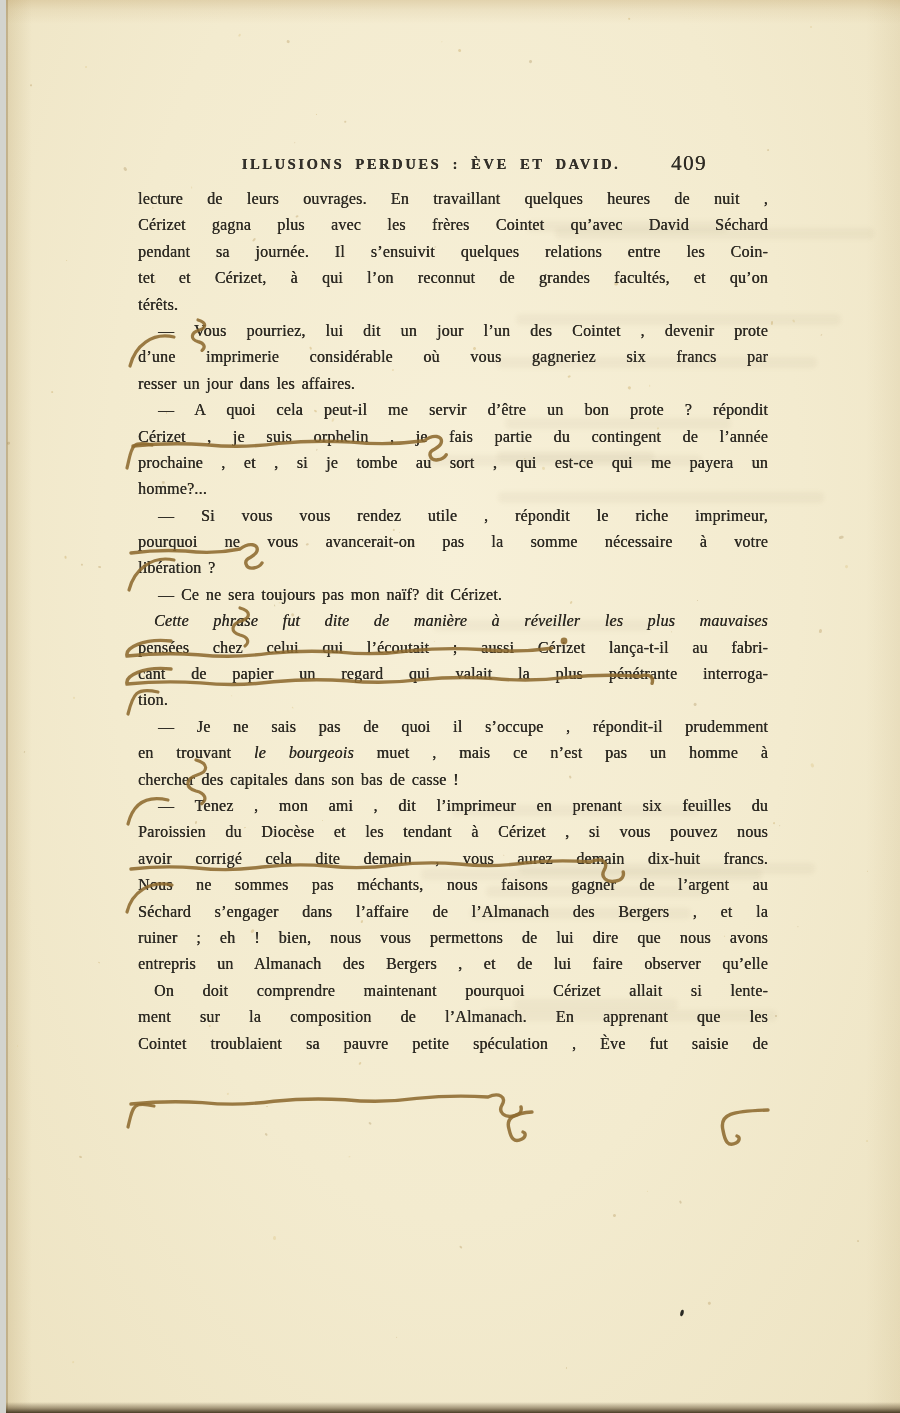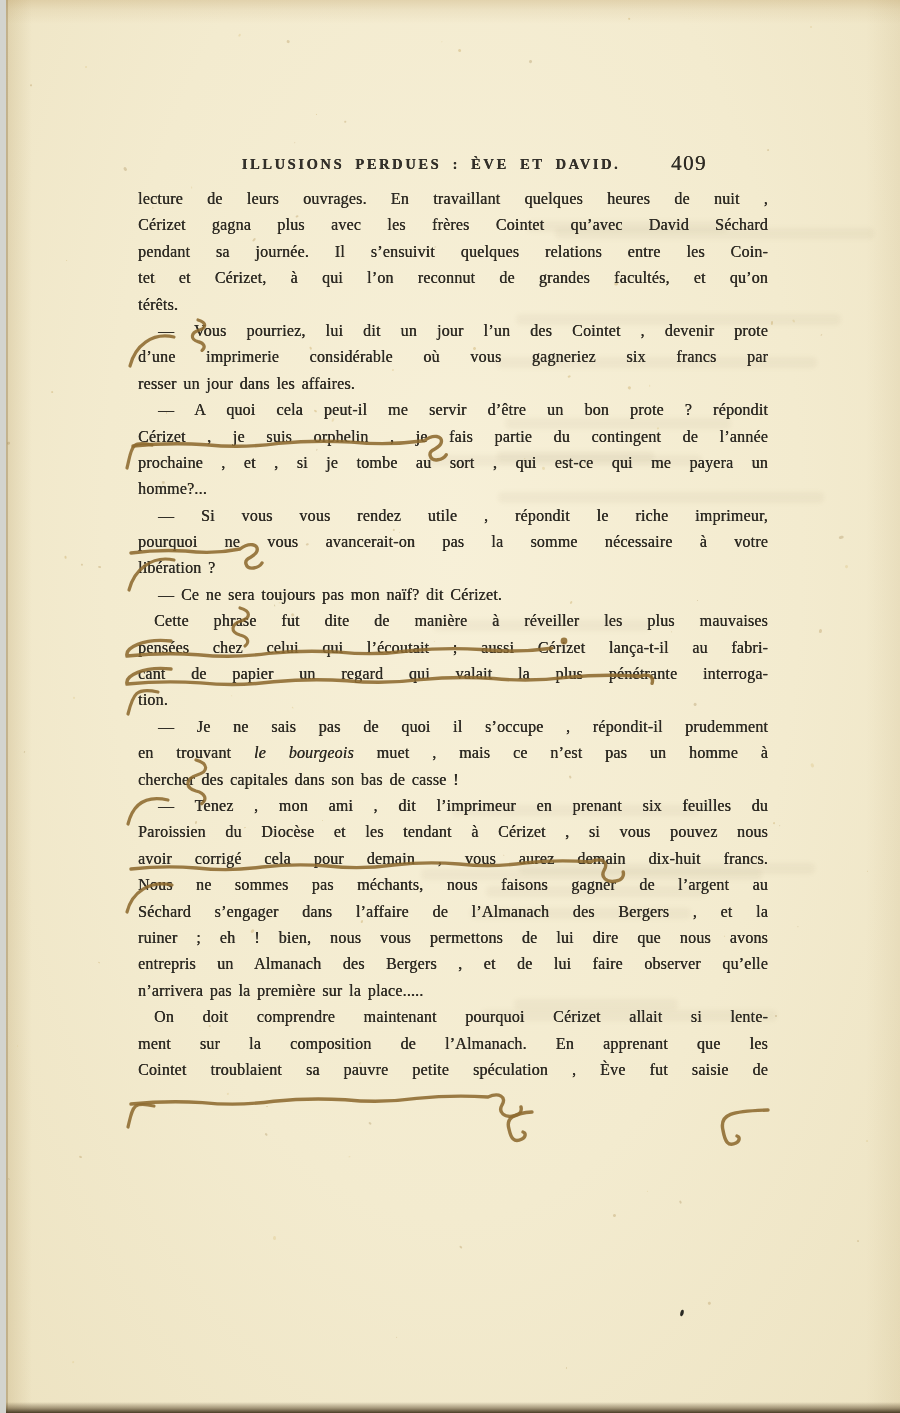--- a/index.html
+++ b/index.html
@@ -195,35 +195,34 @@
         <div class="line j">d’une imprimerie considérable où vous gagneriez six francs par</div>
         <div class="line">resser un jour dans les affaires.</div>
         <div class="line j" style="padding-left: 20px;">— A quoi cela peut-il me servir d’être un bon prote ? répondit</div>
         <div class="line j">Cérizet , je suis orphelin , je fais partie du contingent de l’année</div>
         <div class="line j">prochaine , et , si je tombe au sort , qui est-ce qui me payera un</div>
         <div class="line">homme?...</div>
         <div class="line j" style="padding-left: 20px;">— Si vous vous rendez utile , répondit le riche imprimeur,</div>
         <div class="line j">pourquoi ne vous avancerait-on pas la somme nécessaire à votre</div>
         <div class="line">libération ?</div>
         <div class="line" style="padding-left: 20px;">— Ce ne sera toujours pas mon naïf? dit Cérizet.</div>
-        <div class="line j" style="padding-left: 16px;">Cette phrase fut dite de manière à réveiller les plus mauvaises</div>
+        <div class="line j" style="padding-left: 16px; font-style: italic;">Cette phrase fut dite de manière à réveiller les plus mauvaises</div>
         <div class="line j">pensées chez celui qui l’écoutait ; aussi Cérizet lança-t-il au fabri-</div>
         <div class="line j">cant de papier un regard qui valait la plus pénétrante interroga-</div>
         <div class="line">tion.</div>
         <div class="line j" style="padding-left: 20px;">— Je ne sais pas de quoi il s’occupe , répondit-il prudemment</div>
         <div class="line j"><span>en trouvant </span><span class="it">le bourgeois</span><span> muet , mais ce n’est pas un homme à</span></div>
         <div class="line">chercher des capitales dans son bas de casse !</div>
         <div class="line j" style="padding-left: 20px;">— Tenez , mon ami , dit l’imprimeur en prenant six feuilles du</div>
         <div class="line j">Paroissien du Diocèse et les tendant à Cérizet , si vous pouvez nous</div>
-        <div class="line j">avoir corrigé cela pour demain , vous aurez demain dix-huit francs.</div>
+        <div class="line j">avoir corrigé cela dite demain , vous aurez demain dix-huit francs.</div>
         <div class="line j">Nous ne sommes pas méchants, nous faisons gagner de l’argent au</div>
         <div class="line j">Séchard s’engager dans l’affaire de l’Almanach des Bergers , et la</div>
         <div class="line j">ruiner ; eh ! bien, nous vous permettons de lui dire que nous avons</div>
         <div class="line j">entrepris un Almanach des Bergers , et de lui faire observer qu’elle</div>
-        <div class="line">n’arrivera pas la première sur la place.....</div>
         <div class="line j" style="padding-left: 16px;">On doit comprendre maintenant pourquoi Cérizet allait si lente-</div>
         <div class="line j">ment sur la composition de l’Almanach. En apprenant que les</div>
         <div class="line j">Cointet troublaient sa pauvre petite spéculation , Ève fut saisie de</div>
       </div>
     <div class="bottom-edge"></div>
   </div>
   <svg id="ink" width="900" height="1413" viewBox="0 0 900 1413">
       <path d="M 198 320 c 8.8 2.4000000000000004 8.8 8 0.8 10.4 c -8 2.4000000000000004 -8.8 8.8 -0.8 11.200000000000001 c 6.4 1.6 8 5.6000000000000005 4 8.8" fill="none" stroke="#8d6a2f" stroke-width="3.2" stroke-linecap="round" opacity="0.88"></path>
       <path d="M 174 337 C 152 332 135 346 130 366" fill="none" stroke="#8d6a2f" stroke-width="3.2" stroke-linecap="round" opacity="0.88"></path>
       <path d="M 133 446 q 36.4 -3.6 72.8 -1.3 q 36.4 3.6 72.8 -1.3 q 36.4 -3.6 72.8 -1.3 q 36.4 3.6 72.8 -1.3 c 9 -7 19 -5 17 2 c -2 7 -13 6 -11 13 c 2 7 13 4 16 -1" fill="none" stroke="#8d6a2f" stroke-width="3.4" stroke-linecap="round" opacity="0.88"></path>

